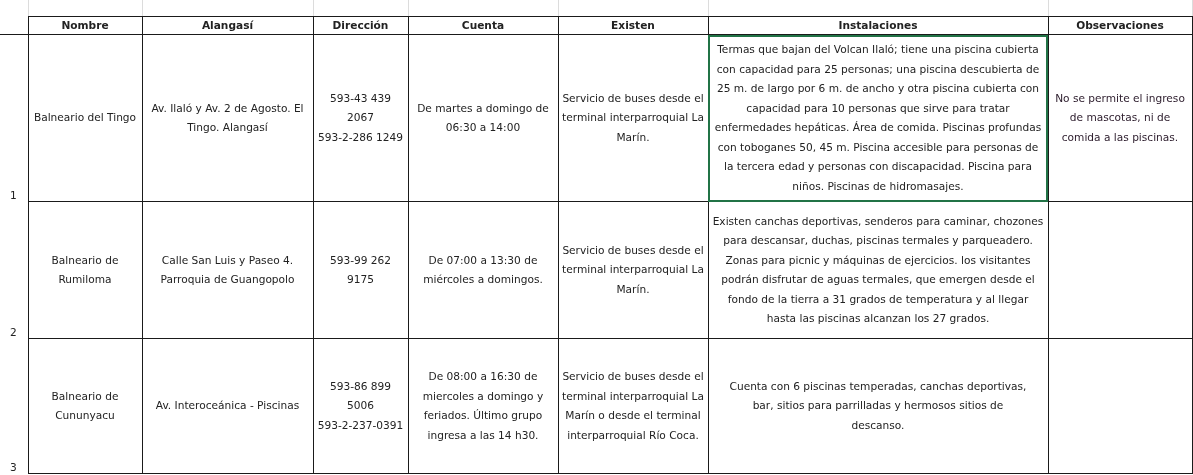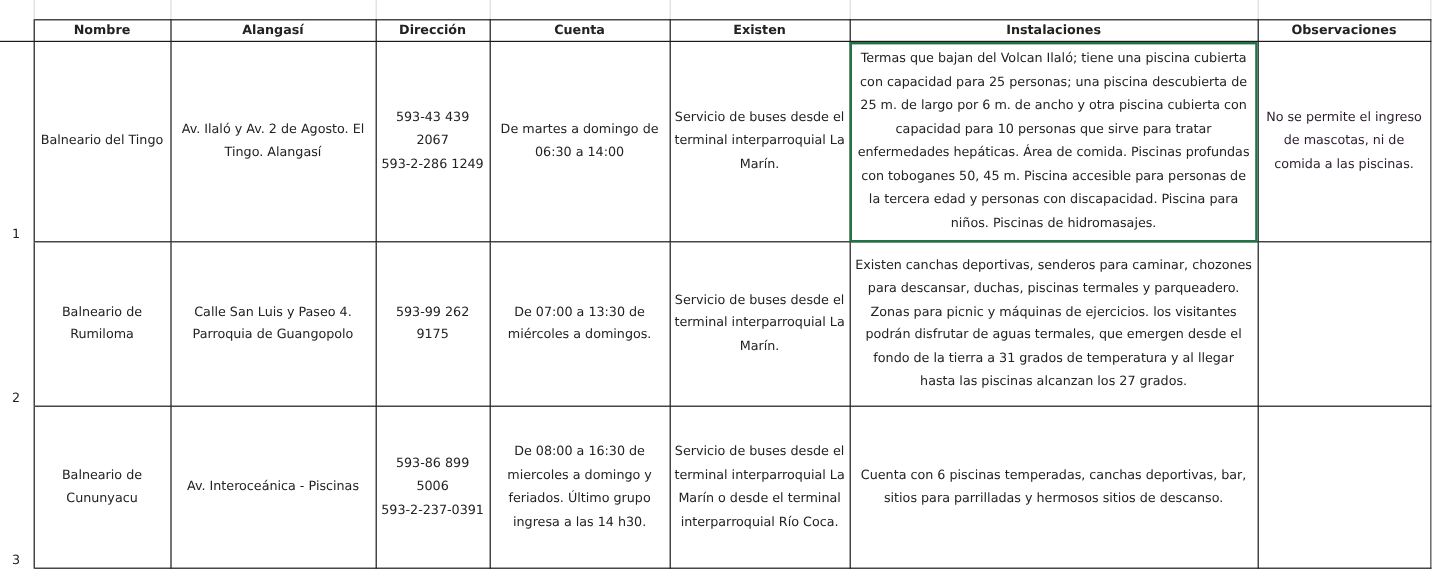--- a/index.html
+++ b/index.html
@@ -90,18 +90,18 @@
     <tr style="height:135px">
       <td class="rownum">3</td>
       <td style="padding:0 18px">Balneario de Cununyacu</td>
       <td>Av. Interoceánica - Piscinas</td>
       <td>
         <div>593-86 899 5006</div>
         <div>593-2-237-0391</div>
       </td>
       <td style="padding:0 8px">De 08:00 a 16:30 de miercoles a domingo y feriados. Último grupo ingresa a las 14 h30.</td>
       <td>Servicio de buses desde el terminal interparroquial La Marín o desde el terminal interparroquial Río Coca.</td>
-      <td style="padding:0 6px">Cuenta con 6 piscinas temperadas, canchas deportivas, bar, sitios para parrilladas y hermosos sitios de descanso.</td>
+      <td style="padding:0 18px">Cuenta con 6 piscinas temperadas, canchas deportivas, bar, sitios para parrilladas y hermosos sitios de descanso.</td>
       <td></td>
     </tr>
   </tbody>
     </table>
 </div>
 
 </body></html>

